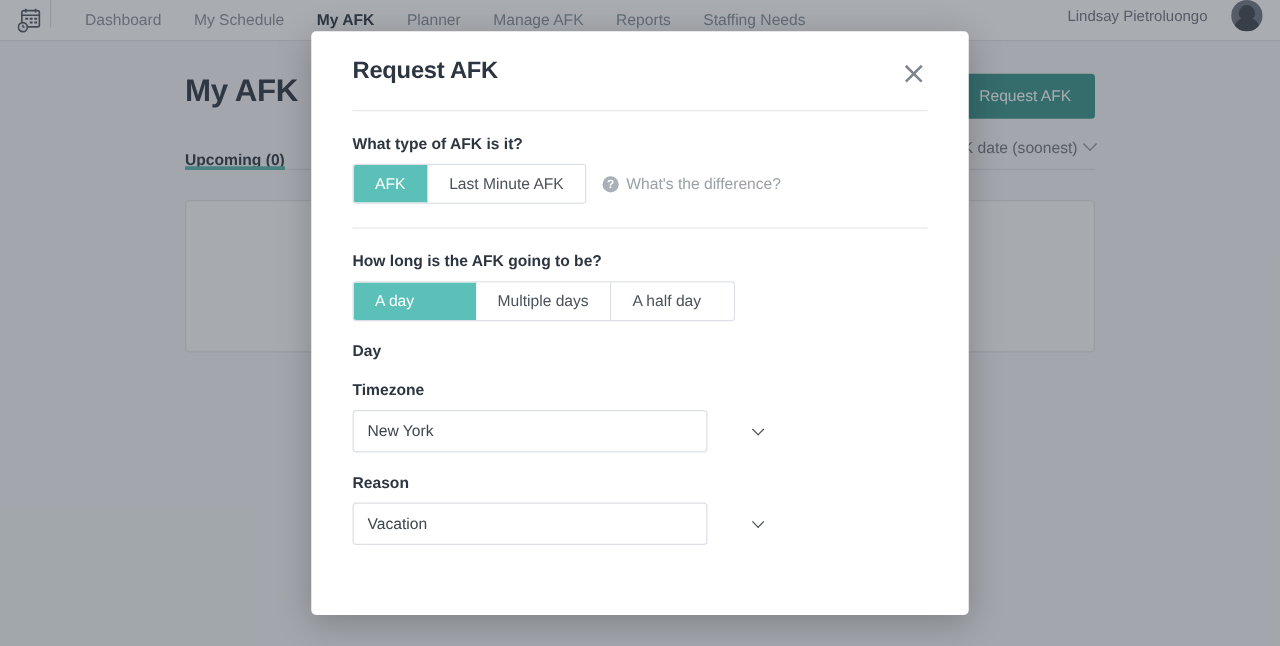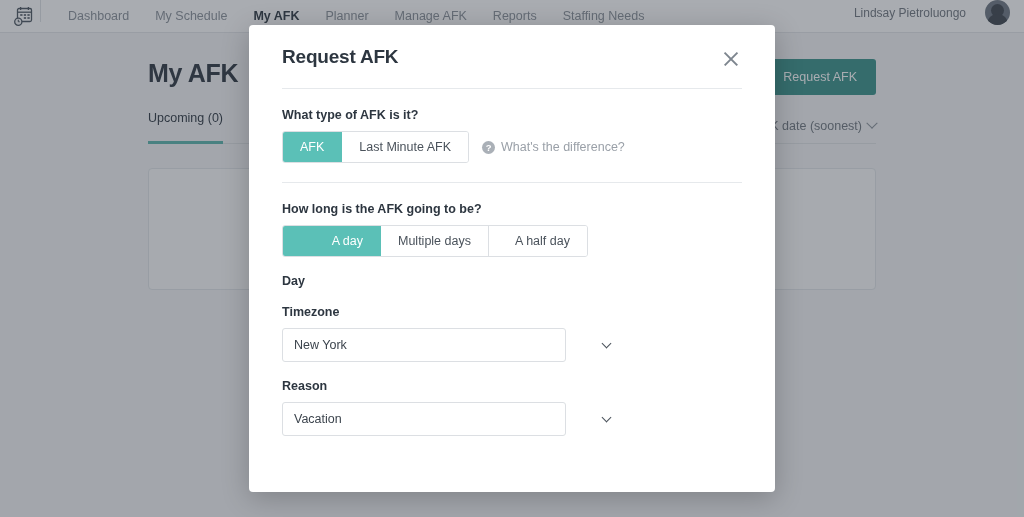--- a/index.html
+++ b/index.html
@@ -144,24 +144,25 @@
     border-bottom: 1px solid #e0e3e6;
     margin-top: 16px;
   }
   .tabs {
     display: flex;
     gap: 26px;
   }
   .tab {
     font-size: 12.5px;
     color: #8a9199;
-    padding-bottom: 18px;
-    cursor: pointer;
-    position: relative;
-    white-space: nowrap;
+    padding-bottom: 0;
+    cursor: pointer;
+    position: relative;
+    white-space: nowrap;
+    font-weight: bold;
   }
   .tab.active {
     color: #2d3640;
   }
   .tab.active::after {
     content:"";
     position:absolute; left:0; right:0; bottom:-1px;
     height:3px; background:#5ab5ad;
   }
   .sort-select {
@@ -268,21 +269,21 @@
     background:#fff;
   }
   .seg {
     font-size: 12.5px;
     color: #4a525b;
     padding: 8px 17px;
     cursor: pointer;
     background: #ffffff;
     border-right: 1px solid #dcdfe3;
     white-space: nowrap;
-    text-align: right;
+    text-align: left;
   }
   .seg:last-child { border-right: none; }
   .seg.selected {
     background: #5bc0b7;
     color: #ffffff;
     border-right-color: #5bc0b7;
   }
   .seg-wide { min-width: 98px; }
 
   .help {

